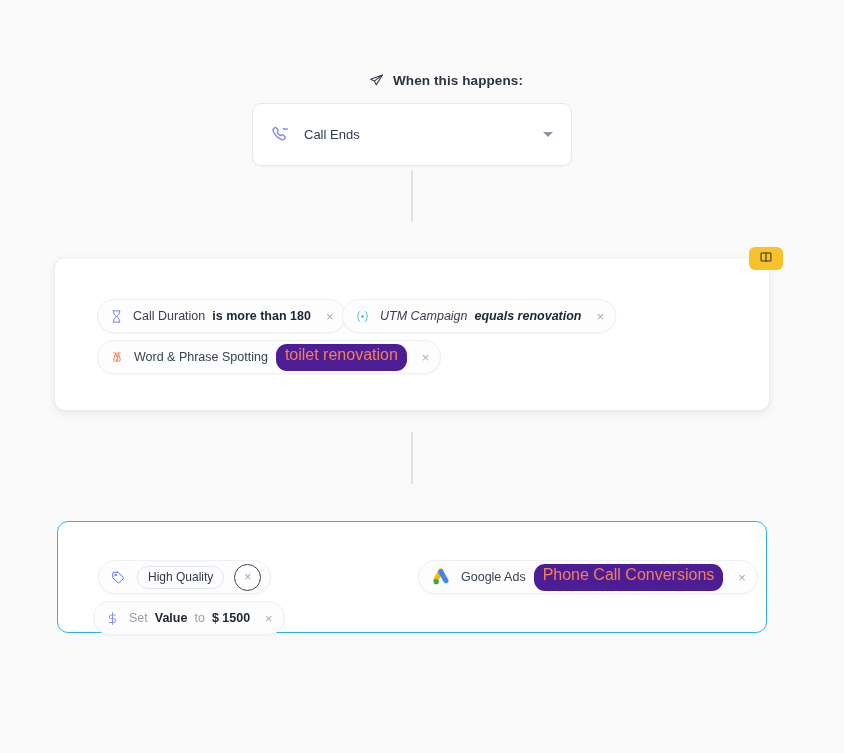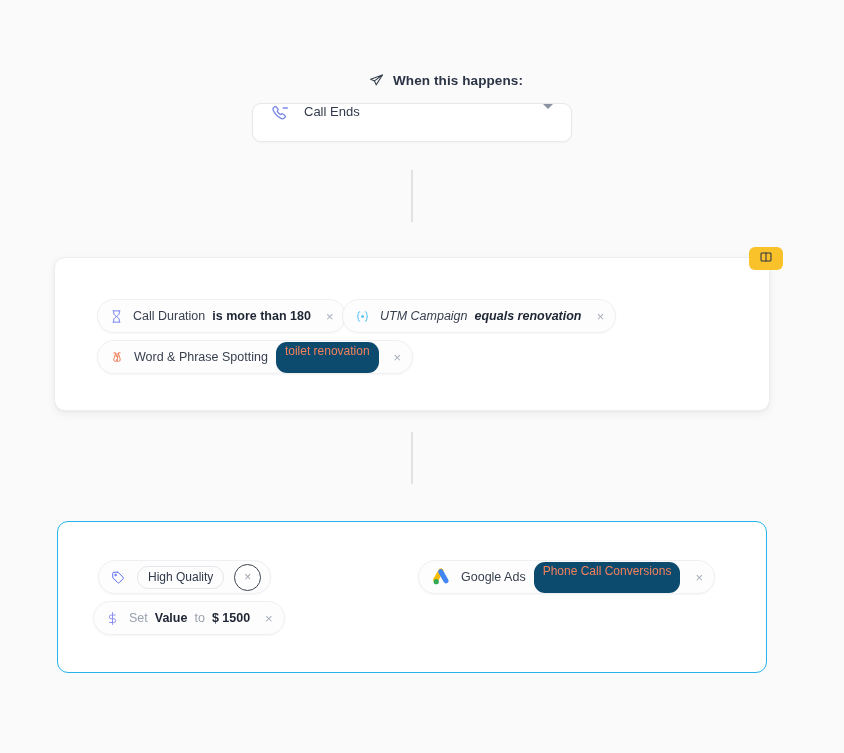--- a/index.html
+++ b/index.html
@@ -31,25 +31,25 @@
   .connector {
     position: absolute;
     width: 1.5px;
     background: #e2e2e4;
   }
 
   
   .trigger-card {
     position: absolute;
     left: 252px; top: 103px;
-    width: 320px; height: 39px;
+    width: 320px; height: 63px;
     background: #ffffff;
     border: 1px solid #e8e8ec;
     border-radius: 9px;
-    display: flex; align-items: flex-start;
+    display: flex; align-items: center;
     padding: 0 14px 0 17px;
     box-shadow: 0 1px 2px rgba(16,24,40,.035);
   }
   .trigger-card .t-ico { flex: 0 0 auto; display: flex; align-items: center; }
   .trigger-card .t-label {
     margin-left: 14px;
     font-size: 13px;
     color: #313a4c;
     flex: 1 1 auto;
   }
@@ -68,21 +68,21 @@
     border-radius: 11px;
   }
   .panel.criteria {
     left: 54px; top: 257px;
     width: 716px; height: 154px;
     border: 1px solid #eeeef1;
     box-shadow: 0 3px 10px rgba(16,24,40,.055), 0 1px 2px rgba(16,24,40,.04);
   }
   .panel.action {
     left: 57px; top: 521px;
-    width: 710px; height: 152px;
+    width: 710px; height: 112px;
     border: 1.6px solid #27b4ec;
     box-shadow: none;
   }
 
   
   .chip {
     position: absolute;
     display: flex; align-items: center;
     height: 34px;
     background: #fdfdfe;
@@ -103,25 +103,25 @@
     font-size: 13px;
     line-height: 1;
     padding: 0 2px;
     cursor: pointer;
     user-select: none;
   }
 
   
   .token-orange {
     margin-left: 8px;
-    background: #0c4a6e;
+    background: #4c1d95;
     color: #f2815a;
     border-radius: 11px;
-    padding: 3px 9px 16px;
-    font-size: 12px;
+    padding: 3px 9px 8px;
+    font-size: 16px;
     font-weight: 400;
     line-height: 1;
   }
   
   .token-outline {
     margin-left: 2px;
     border: 1px solid #e6e7ec;
     border-radius: 11px;
     padding: 4px 10px 5px;
     font-size: 12px;

